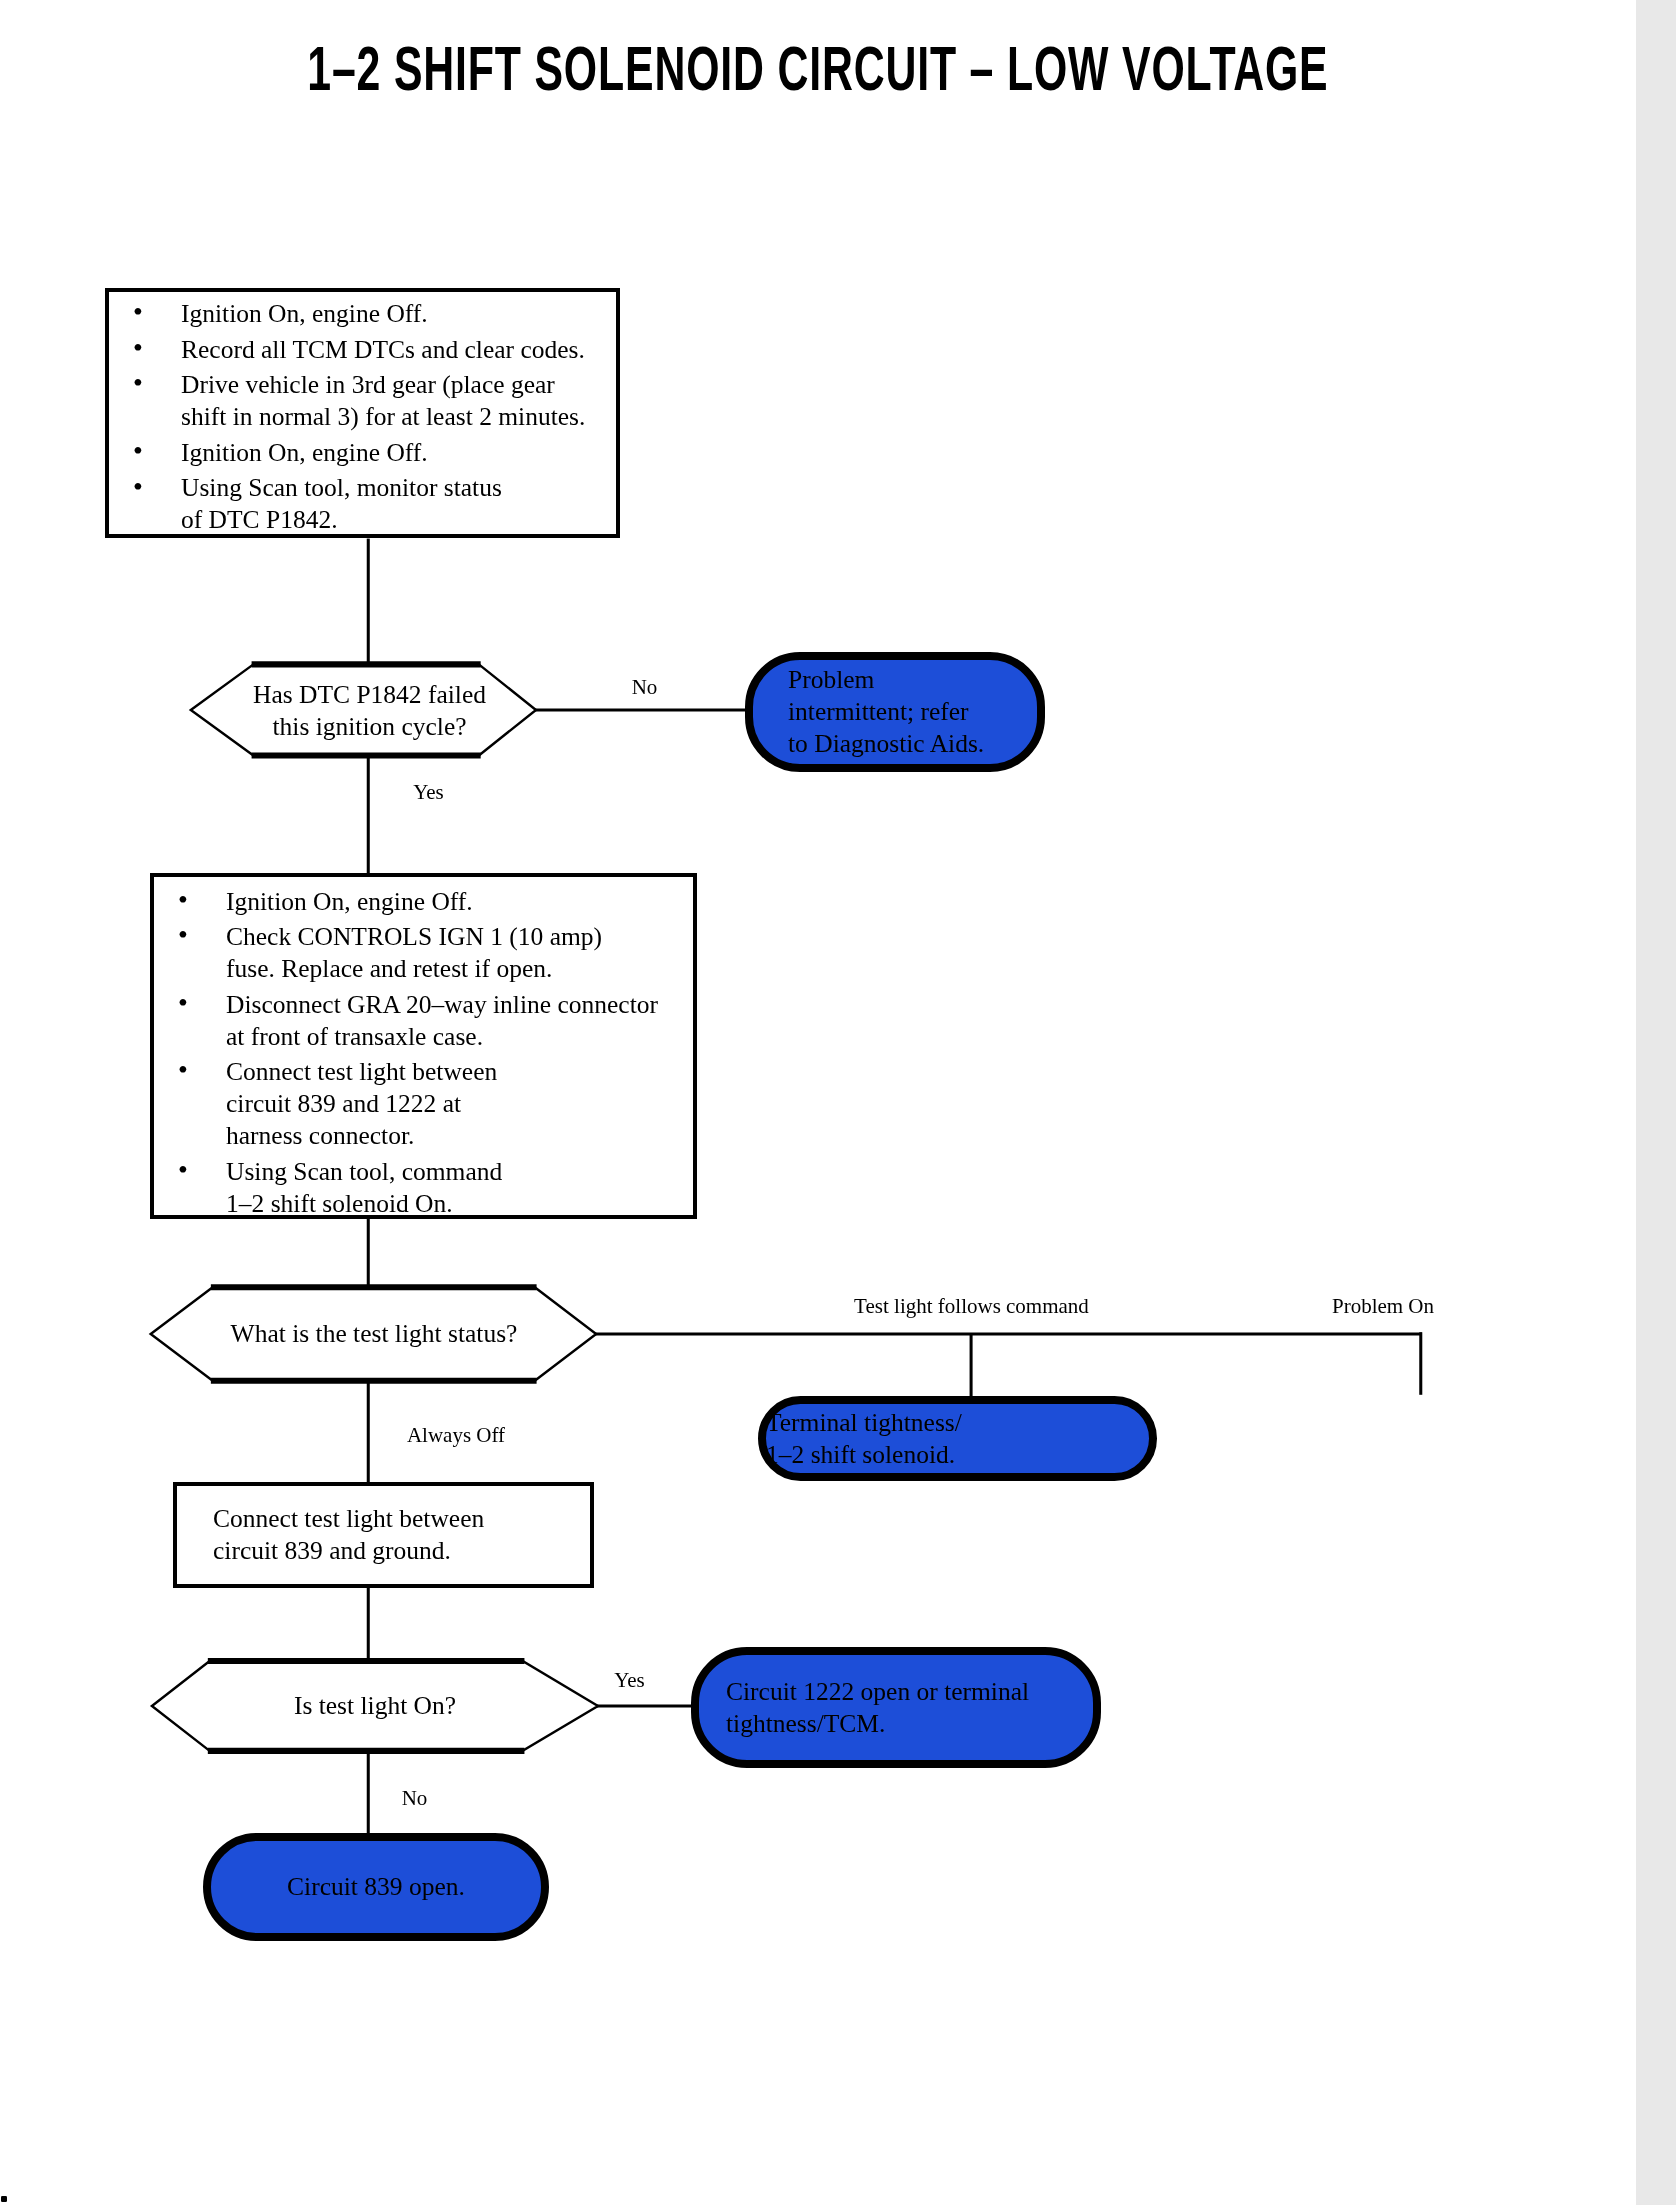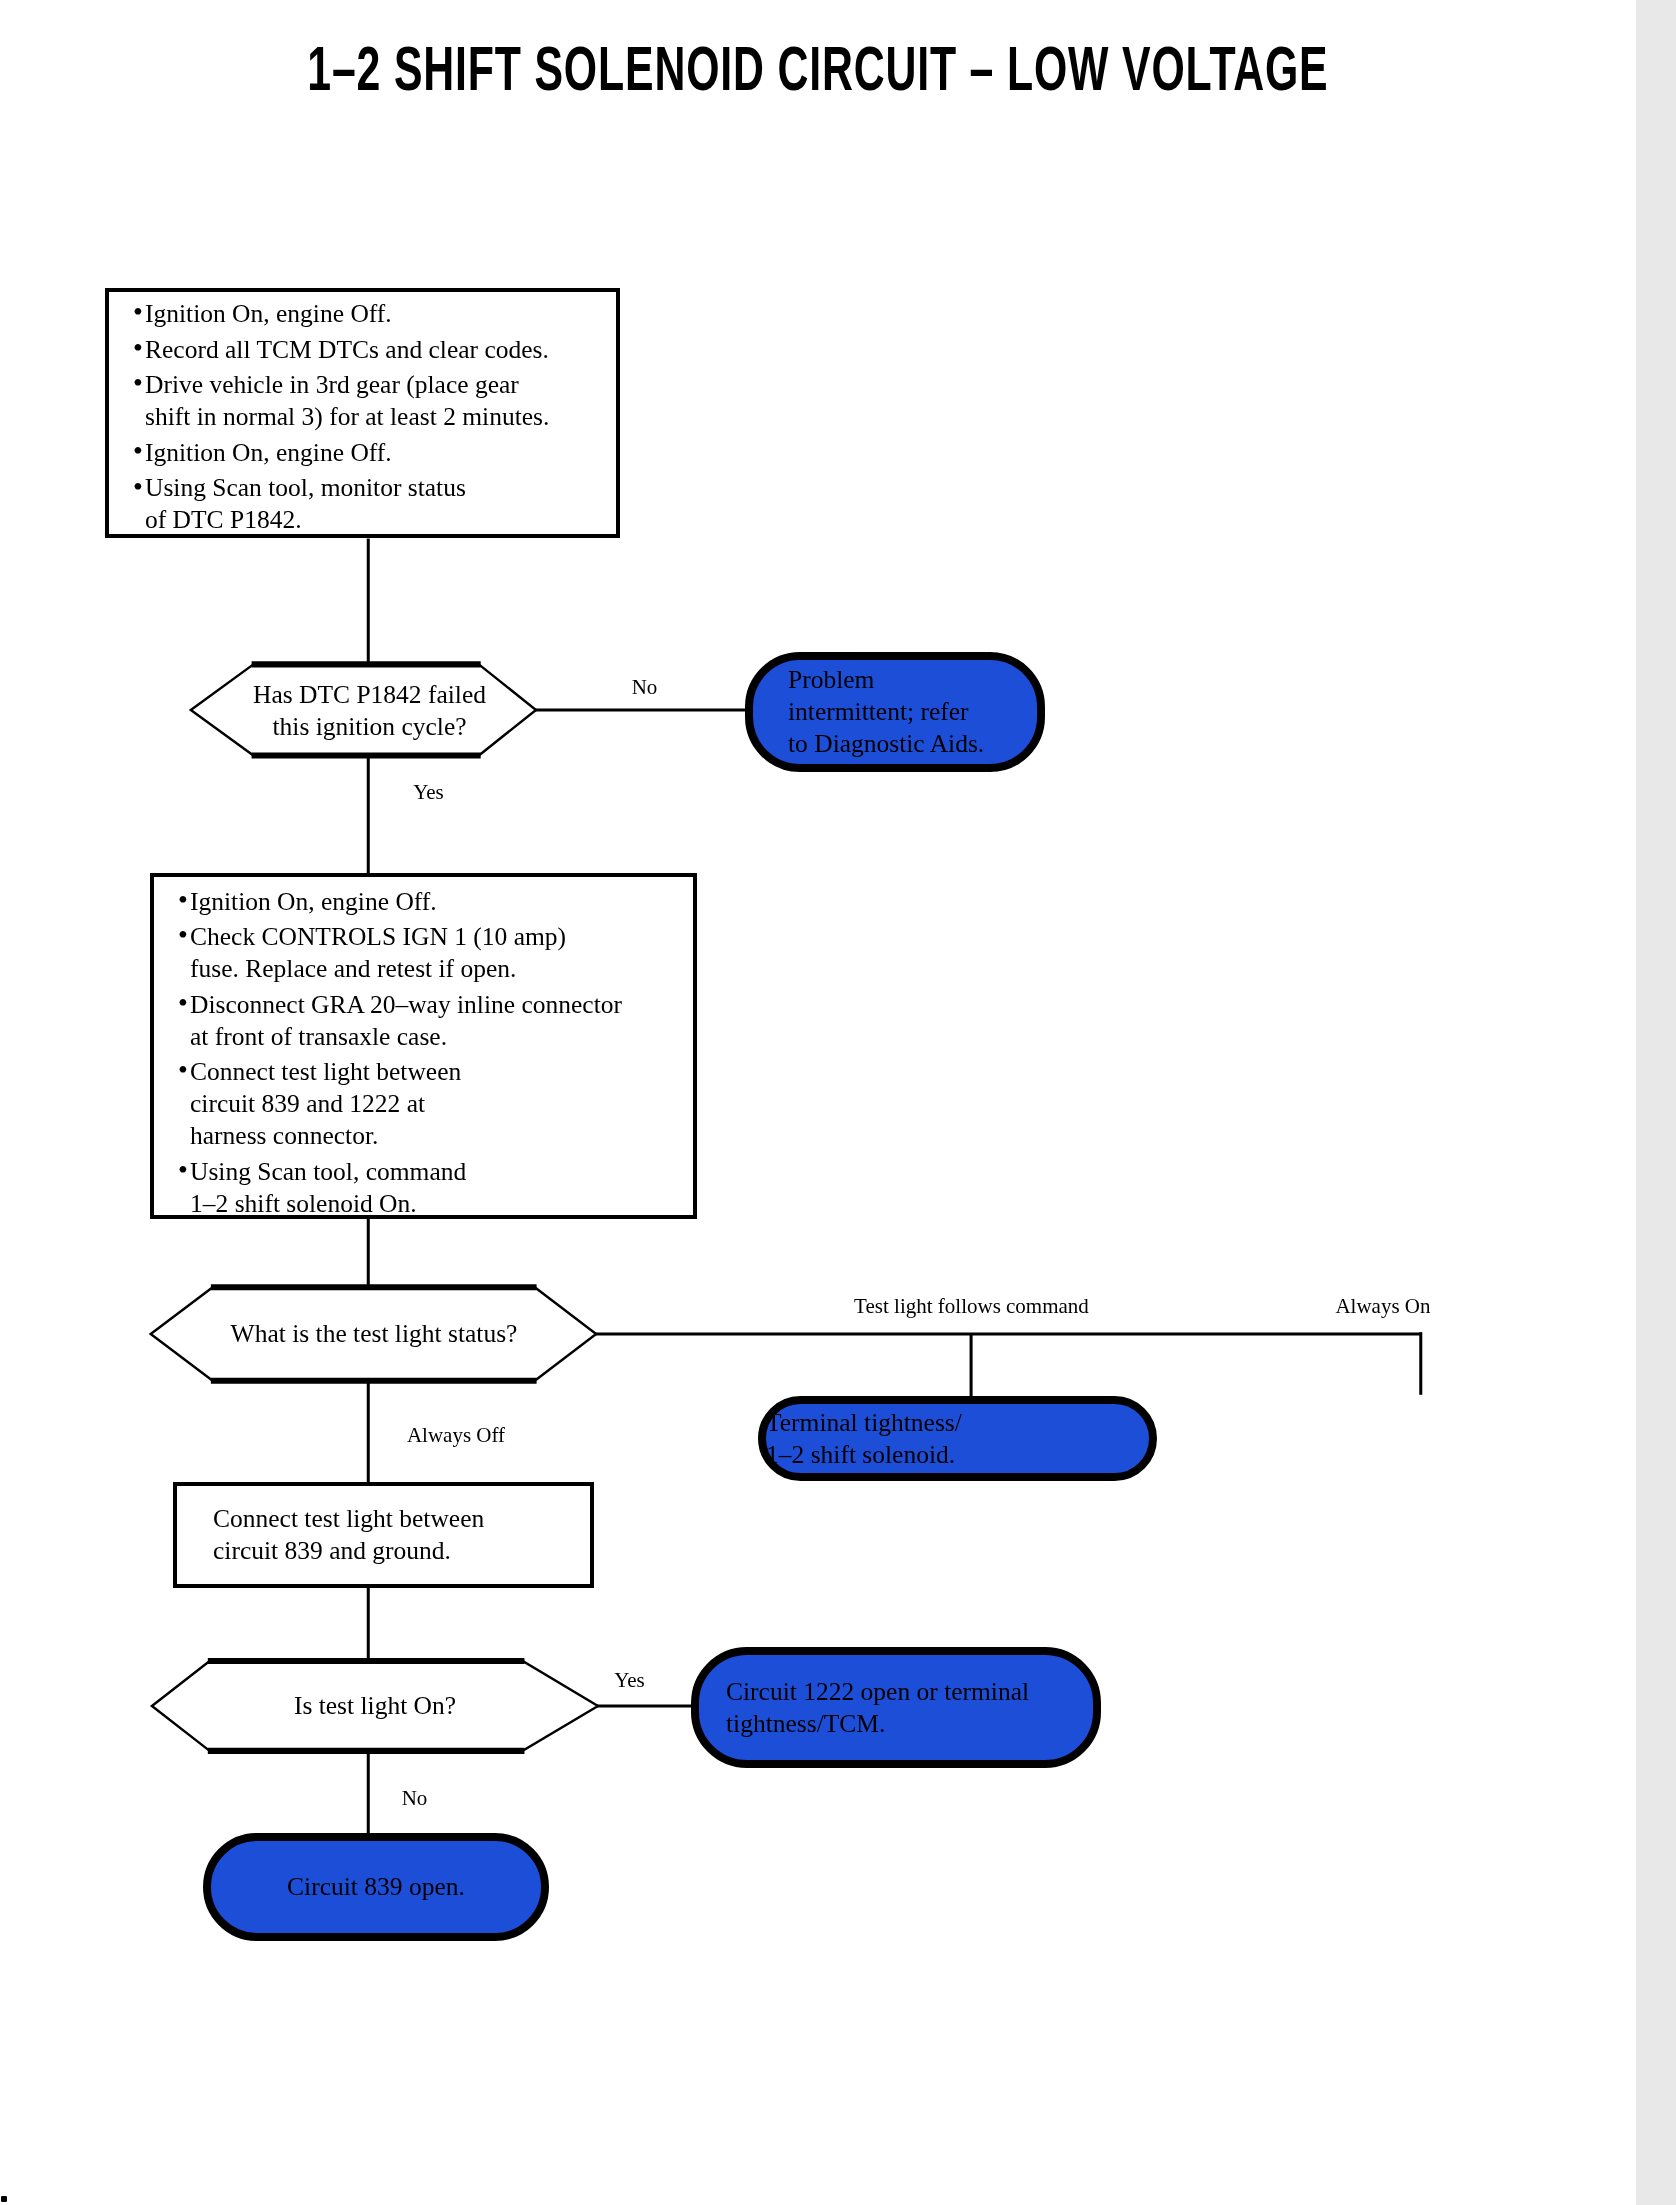--- a/index.html
+++ b/index.html
@@ -29,21 +29,21 @@
 
   
   .process {
     position:absolute;
     background:#fff;
     border:4.3px solid #000;
   }
   .blist { list-style:none; }
   .blist li {
     position:relative;
-    padding-left:36px;
+    padding-left:72px;
     white-space:pre;
     font-size:25.5px;
     line-height:32px;
   }
   .blist li::before {
     content:"\2022";
     position:absolute;
     left:24px; top:-1.8px;
     font-size:28px;
   }
@@ -171,21 +171,21 @@
 harness connector.</li>
       <li>Using Scan tool, command
 1–2 shift solenoid On.</li>
     </ul>
   </div>
 
   <div id="hex2-text" class="hextext">
     <span>What is the test light status?</span>
   </div>
   <div id="lbl-follows" class="edge-label">Test light follows command</div>
-  <div id="lbl-always-on" class="edge-label">Always On</div>
+  <div id="lbl-always-on" class="edge-label">Problem On</div>
   <div id="lbl-always-off" class="edge-label">Always Off</div>
   <div id="t2" class="terminator">
     <span>Terminal tightness/
 1–2 shift solenoid.</span>
   </div>
 
   <div id="box3" class="process">
     <span>Connect test light between
 circuit 839 and ground.</span>
   </div>

